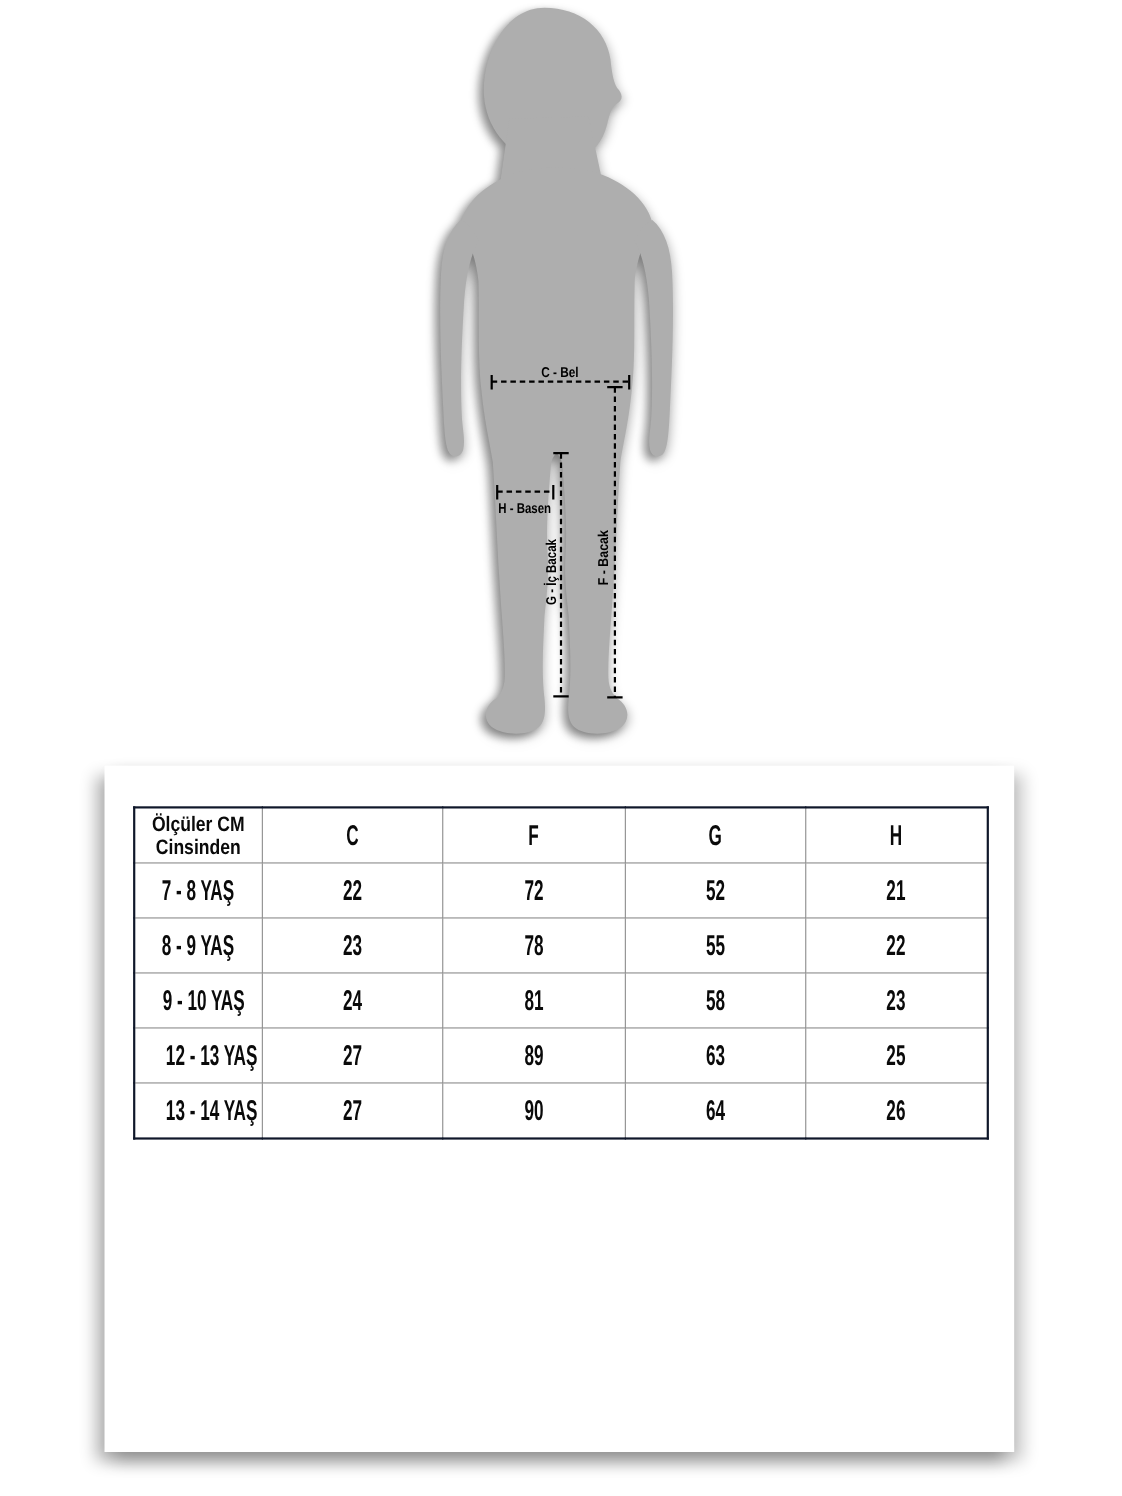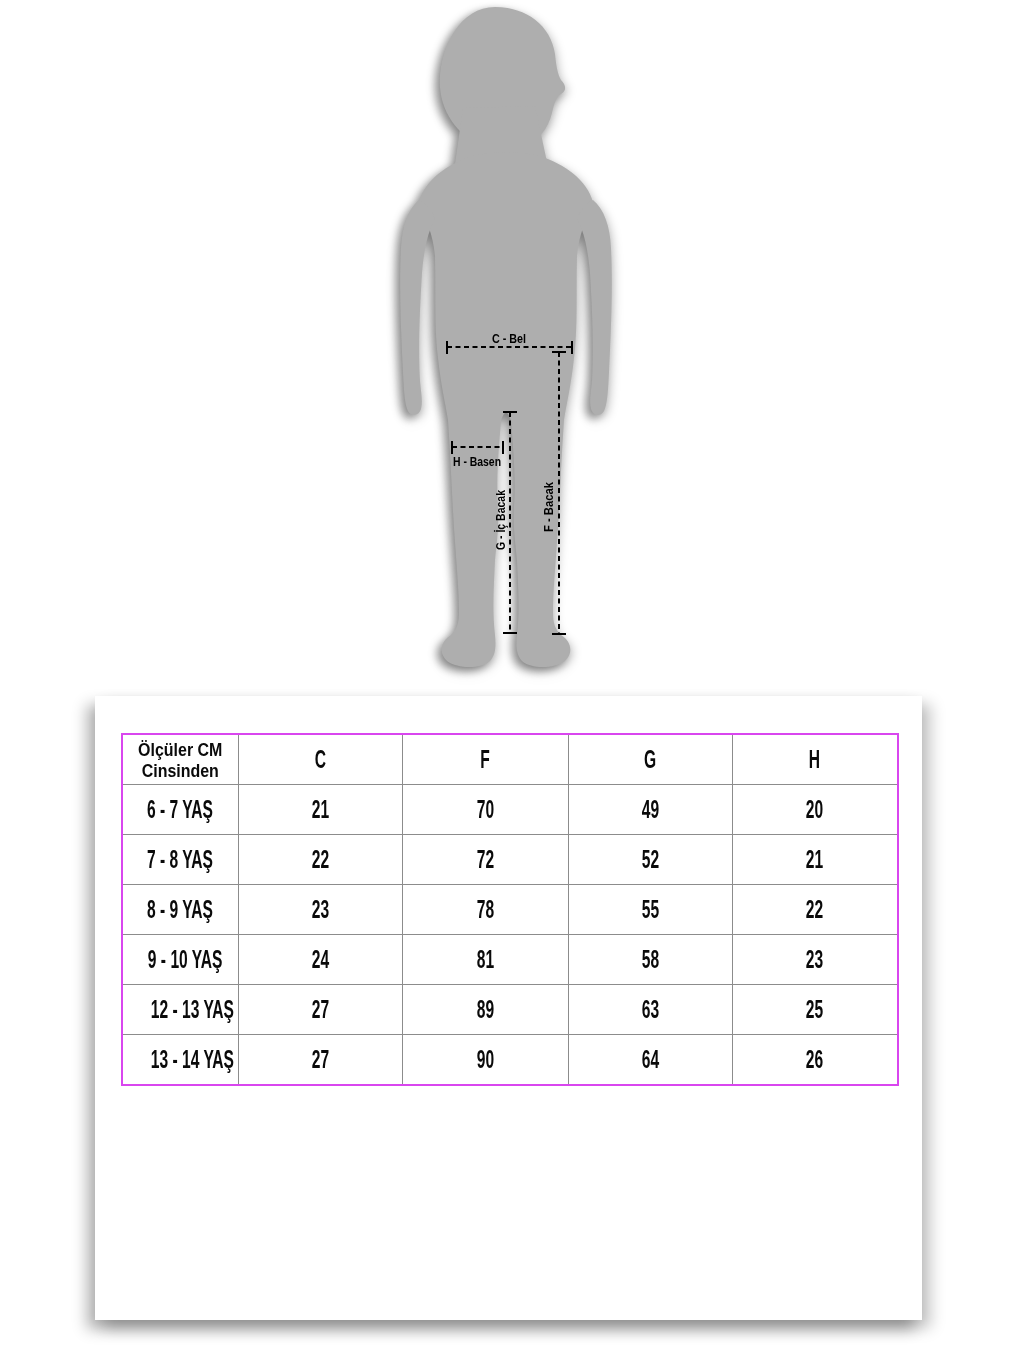--- a/index.html
+++ b/index.html
@@ -34,21 +34,21 @@
     position: absolute; left: 95px; top: 696px;
     width: 827px; height: 624px;
     background: #ffffff;
     box-shadow: -8px 9px 14px rgba(0,0,0,.30), 9px 8px 14px rgba(0,0,0,.22);
   }
   table.size-table {
     position: absolute; left: 26px; top: 37px;
     width: 776px;
     border-collapse: collapse;
     table-layout: fixed;
-    border: 2px solid #d946ef;
+    border: 2px solid #0f172a;
   }
   .size-table th, .size-table td {
     border: 1px solid #8c8c8c;
     text-align: center;
     vertical-align: middle;
     color: #0a0a0a;
     font-weight: bold;
     padding: 0;
     overflow: hidden;
     white-space: nowrap;
@@ -150,27 +150,20 @@
           <th>
             <span class="cell-text">G</span>
           </th>
           <th>
             <span class="cell-text">H</span>
           </th>
         </tr>
       </thead>
       <tbody>
           <tr>
-    <td><span class="cell-text">6 - 7 YAŞ</span></td>
-    <td><span class="cell-text">21</span></td>
-    <td><span class="cell-text">70</span></td>
-    <td><span class="cell-text">49</span></td>
-    <td><span class="cell-text">20</span></td>
-  </tr>
-          <tr>
     <td><span class="cell-text">7 - 8 YAŞ</span></td>
     <td><span class="cell-text">22</span></td>
     <td><span class="cell-text">72</span></td>
     <td><span class="cell-text">52</span></td>
     <td><span class="cell-text">21</span></td>
   </tr>
           <tr>
     <td><span class="cell-text">8 - 9 YAŞ</span></td>
     <td><span class="cell-text">23</span></td>
     <td><span class="cell-text">78</span></td>

